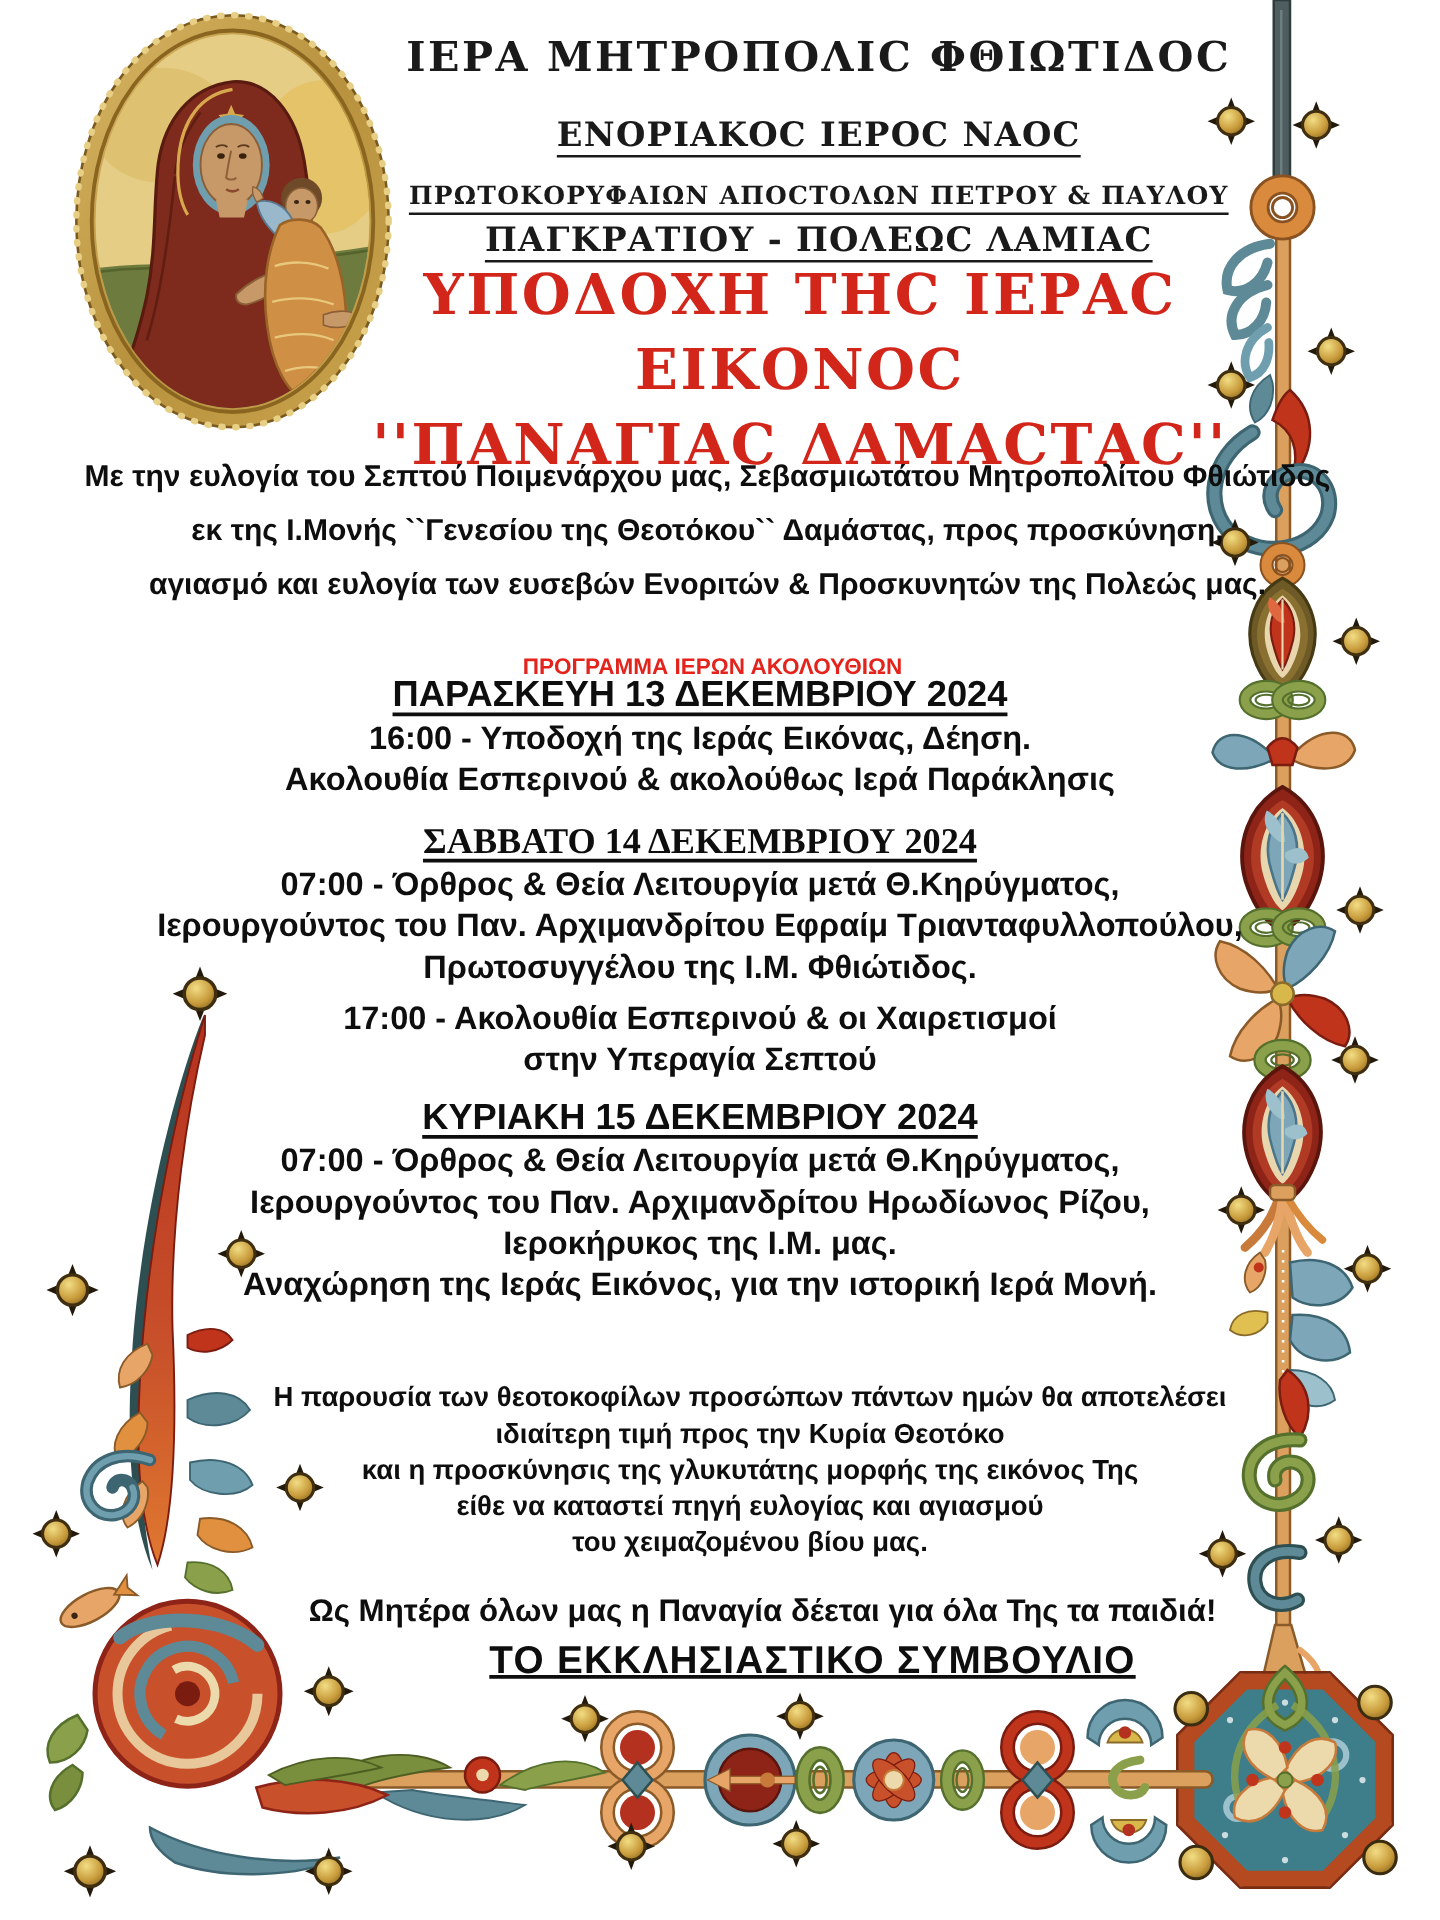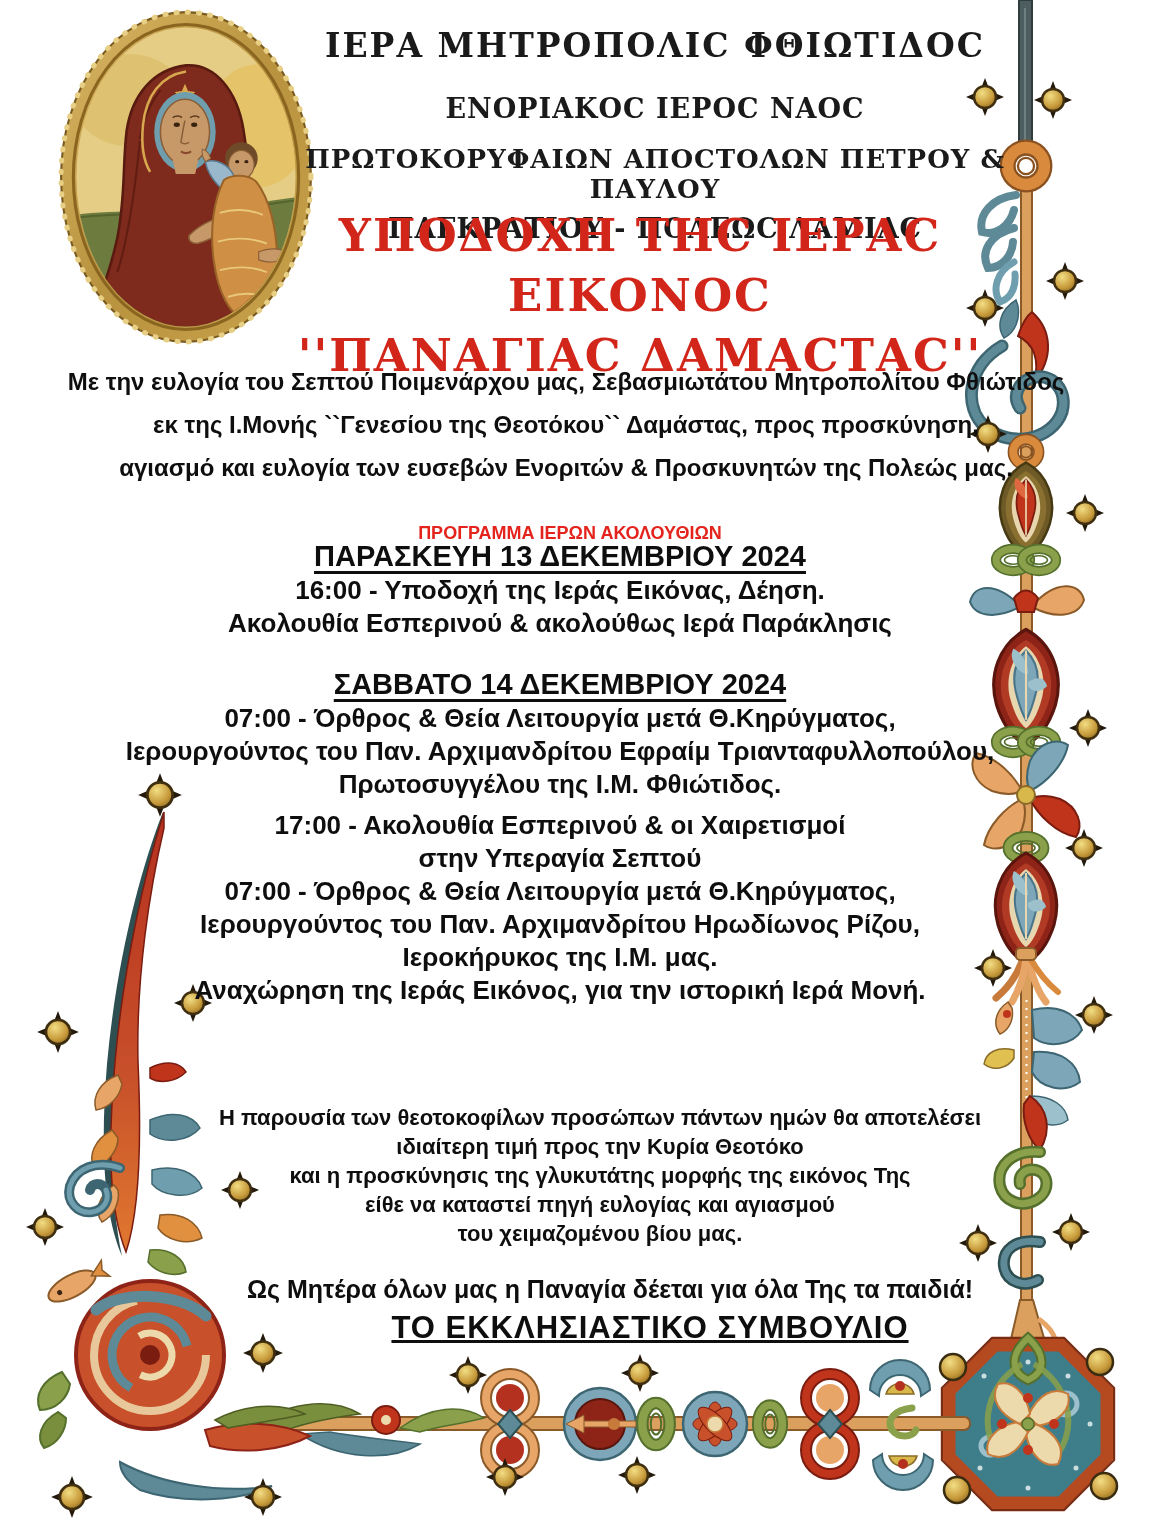--- a/index.html
+++ b/index.html
@@ -5,34 +5,34 @@
   html,body{margin:0;padding:0;}
   body{width:1152px;height:1536px;position:relative;background:#ffffff;overflow:hidden;
        font-family:"Liberation Sans",sans-serif;}
   .abs{position:absolute;}
   .txt{z-index:2;}
   .center{text-align:center;}
   .serifhead{font-family:"DejaVu Serif",serif;font-weight:bold;color:#1a1a1a;}
   .header-block{top:26px;left:240px;width:830px;text-align:center;}
   .h-metropolis{font-size:33px;letter-spacing:2px;margin-bottom:28px;}
   .h-parish{font-size:27px;letter-spacing:1px;margin-bottom:9px;
-            text-decoration-thickness:1.5px;text-underline-offset:7px;}
-  .h-parish.wide{font-size:26px;margin-top:20px;}
+            text-decoration:underline;text-decoration-thickness:1.5px;text-underline-offset:7px;}
+  .h-parish.wide{font-size:20px;margin-top:20px;}
   .title-block{top:206px;left:250px;width:780px;font-family:"DejaVu Serif",serif;
                font-weight:bold;font-size:45px;line-height:60px;letter-spacing:2px;
                color:var(--title_red,#d3261b);}
   .intro-block{top:360px;left:26px;width:1080px;font-weight:bold;font-size:24px;
                line-height:43px;color:var(--body_black,#0e0e0e);}
   .program-heading{top:523px;left:200px;width:740px;font-weight:bold;font-size:18px;
                    color:var(--program_red,#e3231c);}
   .schedule{top:538px;left:60px;width:1000px;font-weight:bold;color:var(--body_black,#0e0e0e);}
   .sch-date{font-size:29px;line-height:36px;text-decoration:underline;
             text-decoration-thickness:2.5px;text-underline-offset:5px;}
   .sch-line{font-size:26px;line-height:33px;}
-  .gap14{margin-top:26px;}.gap8{margin-top:8px;}.gap12{margin-top:12px;}
+  .gap14{margin-top:15px;font-family:Liberation Serif, serif;}.gap8{margin-top:8px;}.gap12{margin-top:12px;}
   .closing-block{top:1103px;left:150px;width:900px;font-weight:bold;font-size:22px;
                  line-height:29px;color:var(--body_black,#0e0e0e);}
   .motto-block{top:1275px;left:80px;width:1060px;font-weight:bold;font-size:25px;
                color:var(--body_black,#0e0e0e);}
   .signature-block{top:1310px;left:260px;width:780px;font-weight:bold;font-size:31px;
                    letter-spacing:1px;color:var(--body_black,#0e0e0e);text-decoration:underline;}
   .icon-img{top:8px;left:58px;width:256px;height:338px;z-index:1;}
   .ornaments{top:0;left:0;width:1152px;height:1536px;z-index:0;pointer-events:none;}
 </style>
 </head>
@@ -362,20 +362,21 @@
   <div class="sch-line">Ακολουθία Εσπερινού &amp; ακολούθως Ιερά Παράκλησις</div>
 
   <div class="sch-date gap14">ΣΑΒΒΑΤΟ 14 ΔΕΚΕΜΒΡΙΟΥ 2024</div>
   <div class="sch-line">07:00 - Όρθρος &amp; Θεία Λειτουργία μετά Θ.Κηρύγματος,</div>
   <div class="sch-line">Ιερουργούντος του Παν. Αρχιμανδρίτου Εφραίμ Τριανταφυλλοπούλου,</div>
   <div class="sch-line">Πρωτοσυγγέλου της Ι.Μ. Φθιώτιδος.</div>
 
   <div class="sch-line gap8">17:00 - Ακολουθία Εσπερινού &amp; οι Χαιρετισμοί</div>
   <div class="sch-line">στην Υπεραγία Σεπτού</div>
 
+  <div class="sch-date gap12">ΚΥΡΙΑΚΗ 15 ΔΕΚΕΜΒΡΙΟΥ 2024</div>
   <div class="sch-line">07:00 - Όρθρος &amp; Θεία Λειτουργία μετά Θ.Κηρύγματος,</div>
   <div class="sch-line">Ιερουργούντος του Παν. Αρχιμανδρίτου Ηρωδίωνος Ρίζου,</div>
   <div class="sch-line">Ιεροκήρυκος της Ι.Μ. μας.</div>
   <div class="sch-line">Αναχώρηση της Ιεράς Εικόνος, για την ιστορική Ιερά Μονή.</div>
 </div>
 
 <div class="abs txt center closing-block">
   <div>Η παρουσία των θεοτοκοφίλων προσώπων πάντων ημών θα αποτελέσει</div>
   <div>ιδιαίτερη τιμή προς την Κυρία Θεοτόκο</div>
   <div>και η προσκύνησις της γλυκυτάτης μορφής της εικόνος Της</div>

